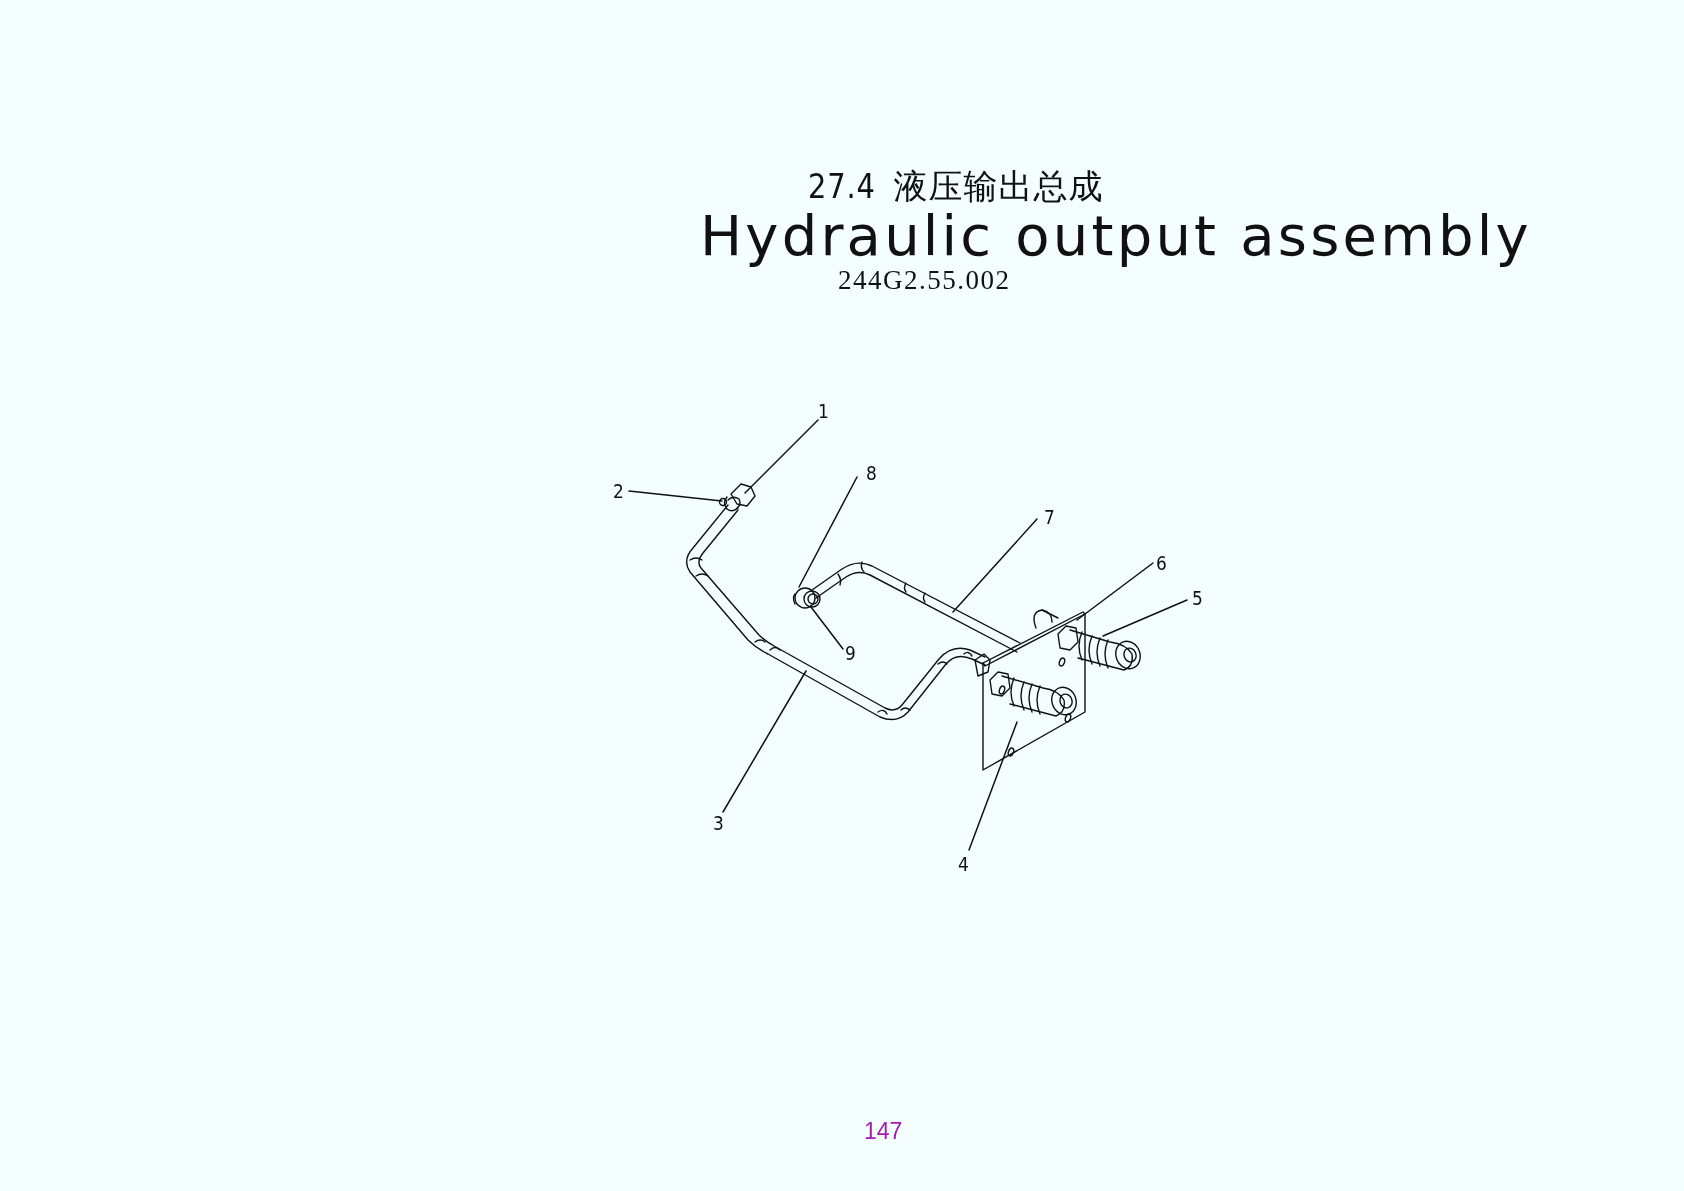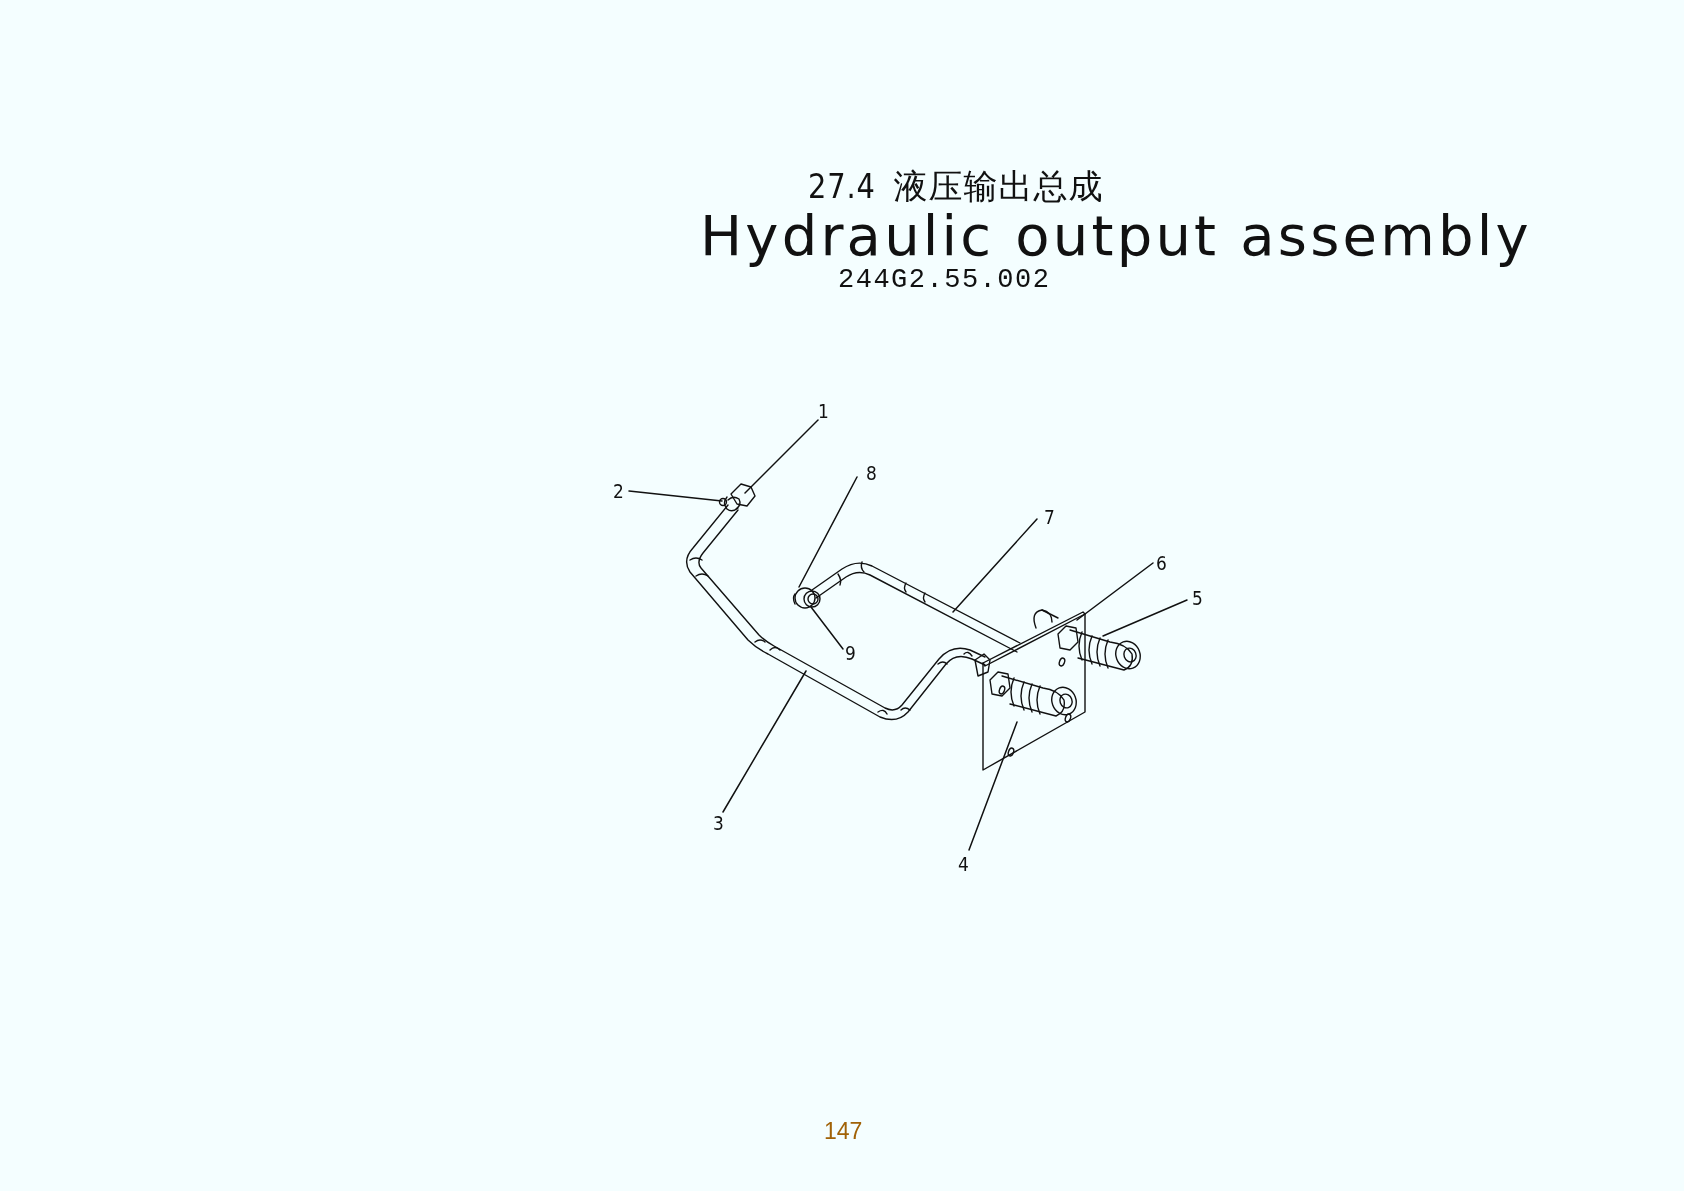--- a/index.html
+++ b/index.html
@@ -55,21 +55,21 @@
       letter-spacing: 3.2px;
       white-space: nowrap;
       color: #111;
       -webkit-text-stroke: 0px;
       font-stretch: expanded;
     }
     .title-code {
       position: absolute;
       left: 838px;
       top: 264px;
-      font-family: Liberation Mono, monospace;
+      font-family: Liberation Serif, serif;
       font-size: 27px;
       line-height: 32px;
       letter-spacing: 1.5px;
       white-space: nowrap;
       color: #111;
     }
     .diagram {
       position: absolute;
       left: 0;
       top: 0;
@@ -80,26 +80,26 @@
       position: absolute;
       font-family: "DejaVu Sans", sans-serif;
       font-size: 20px;
       line-height: 22px;
       color: #111;
       transform: scaleX(0.85);
       transform-origin: left top;
     }
     .page-number {
       position: absolute;
-      left: 824px;
+      left: 864px;
       top: 1118px;
       font-family: "Liberation Sans", sans-serif;
       font-size: 23px;
       line-height: 26px;
-      color: #a16207;
+      color: #a21caf;
     }
   </style>
 </head>
 <body>
 
 <div class="page">
 
   <div class="title-block">
     <div class="title-cn">
       <span class="num">27.4</span>

